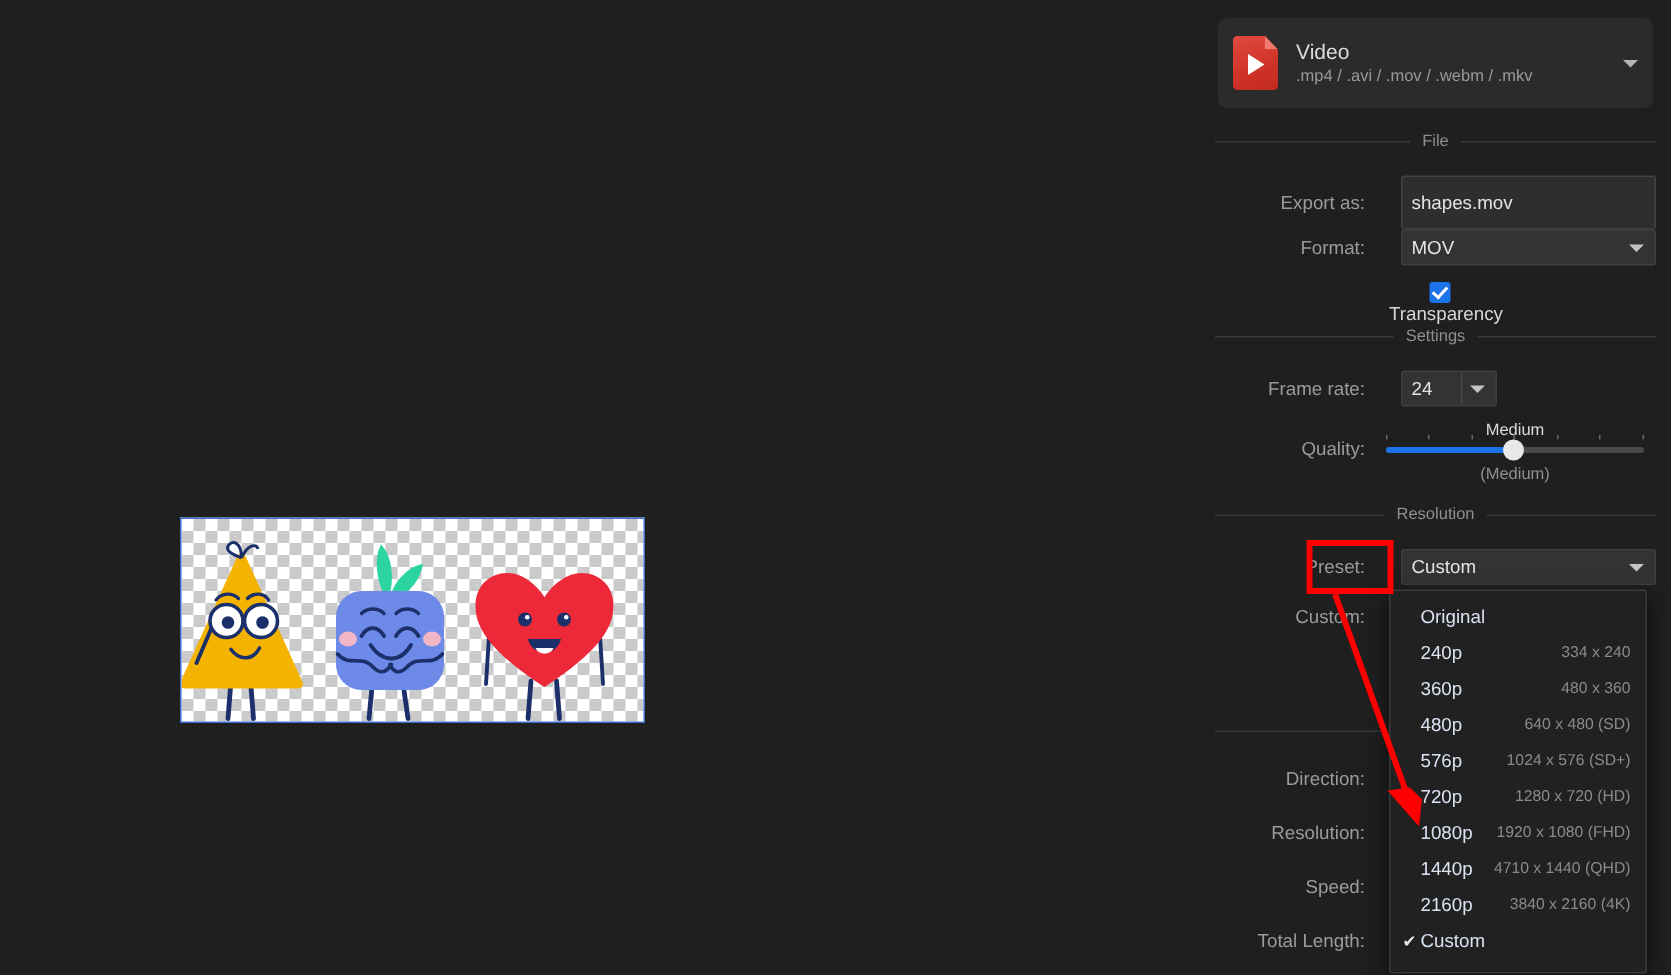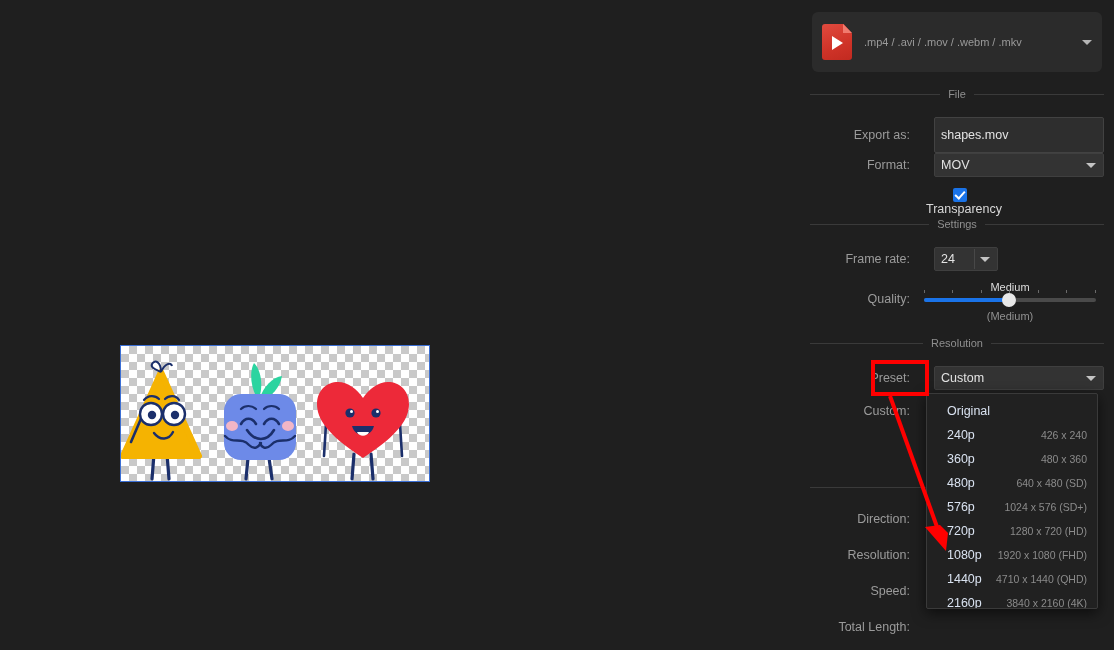--- a/index.html
+++ b/index.html
@@ -129,21 +129,21 @@
     position: absolute; left: 924px; top: 281px; width: 172px;
     text-align: center; color: #dcdcdc; font-size: 11px;
   }
   .slider-cap-bot {
     position: absolute; left: 924px; top: 310px; width: 172px;
     text-align: center; color: #909090; font-size: 11px;
   }
 
   
   #preset-menu {
-    position: absolute; left: 926px; top: 393px; width: 172px; height: 216px;
+    position: absolute; left: 926px; top: 393px; width: 172px; height: 256px;
     background: #212121; border: 1px solid #3a3a3a; border-radius: 2px;
     box-shadow: 0 4px 14px rgba(0,0,0,.6);
     padding: 5px 0; overflow: hidden; z-index: 30;
   }
   .menu-item {
     height: 24px; display: flex; align-items: center;
     padding: 0 10px 0 8px; color: #d9e2f0; font-size: 12.5px;
   }
   .menu-item .mname { flex: 0 0 auto; }
   .menu-item .mdim { flex: 1 1 auto; text-align: right; color: #8b8b8b; font-size: 10.5px; }
@@ -237,20 +237,21 @@
 
   <div id="side-panel">
 
     <div class="format-card">
       <div class="fileicon">
         <div class="sheet"></div>
           <div class="fold"></div>
           <div class="play"></div>
       </div>
       <div class="format-text">
+        <div class="format-title">Video</div>
         <div class="format-sub">.mp4 / .avi / .mov / .webm / .mkv</div>
       </div>
       <div class="caret-sm"></div>
     </div>
 
     <div class="section-head" style="top:87px">
       <div class="rule"></div>
       <div class="cap">File</div>
       <div class="rule"></div>
     </div>
@@ -343,21 +344,21 @@
     <div class="rlabel">Total Length:</div>
   </div>
 
   <div id="preset-menu">
       <div class="menu-item indent">
         <span class="mname">Original</span>
         <span class="mdim"></span>
       </div>
       <div class="menu-item indent">
         <span class="mname">240p</span>
-        <span class="mdim">426 x 240</span>
+        <span class="mdim">334 x 240</span>
       </div>
       <div class="menu-item indent">
         <span class="mname">360p</span>
         <span class="mdim">480 x 360</span>
       </div>
       <div class="menu-item indent">
         <span class="mname">480p</span>
         <span class="mdim">640 x 480 (SD)</span>
       </div>
       <div class="menu-item indent">

